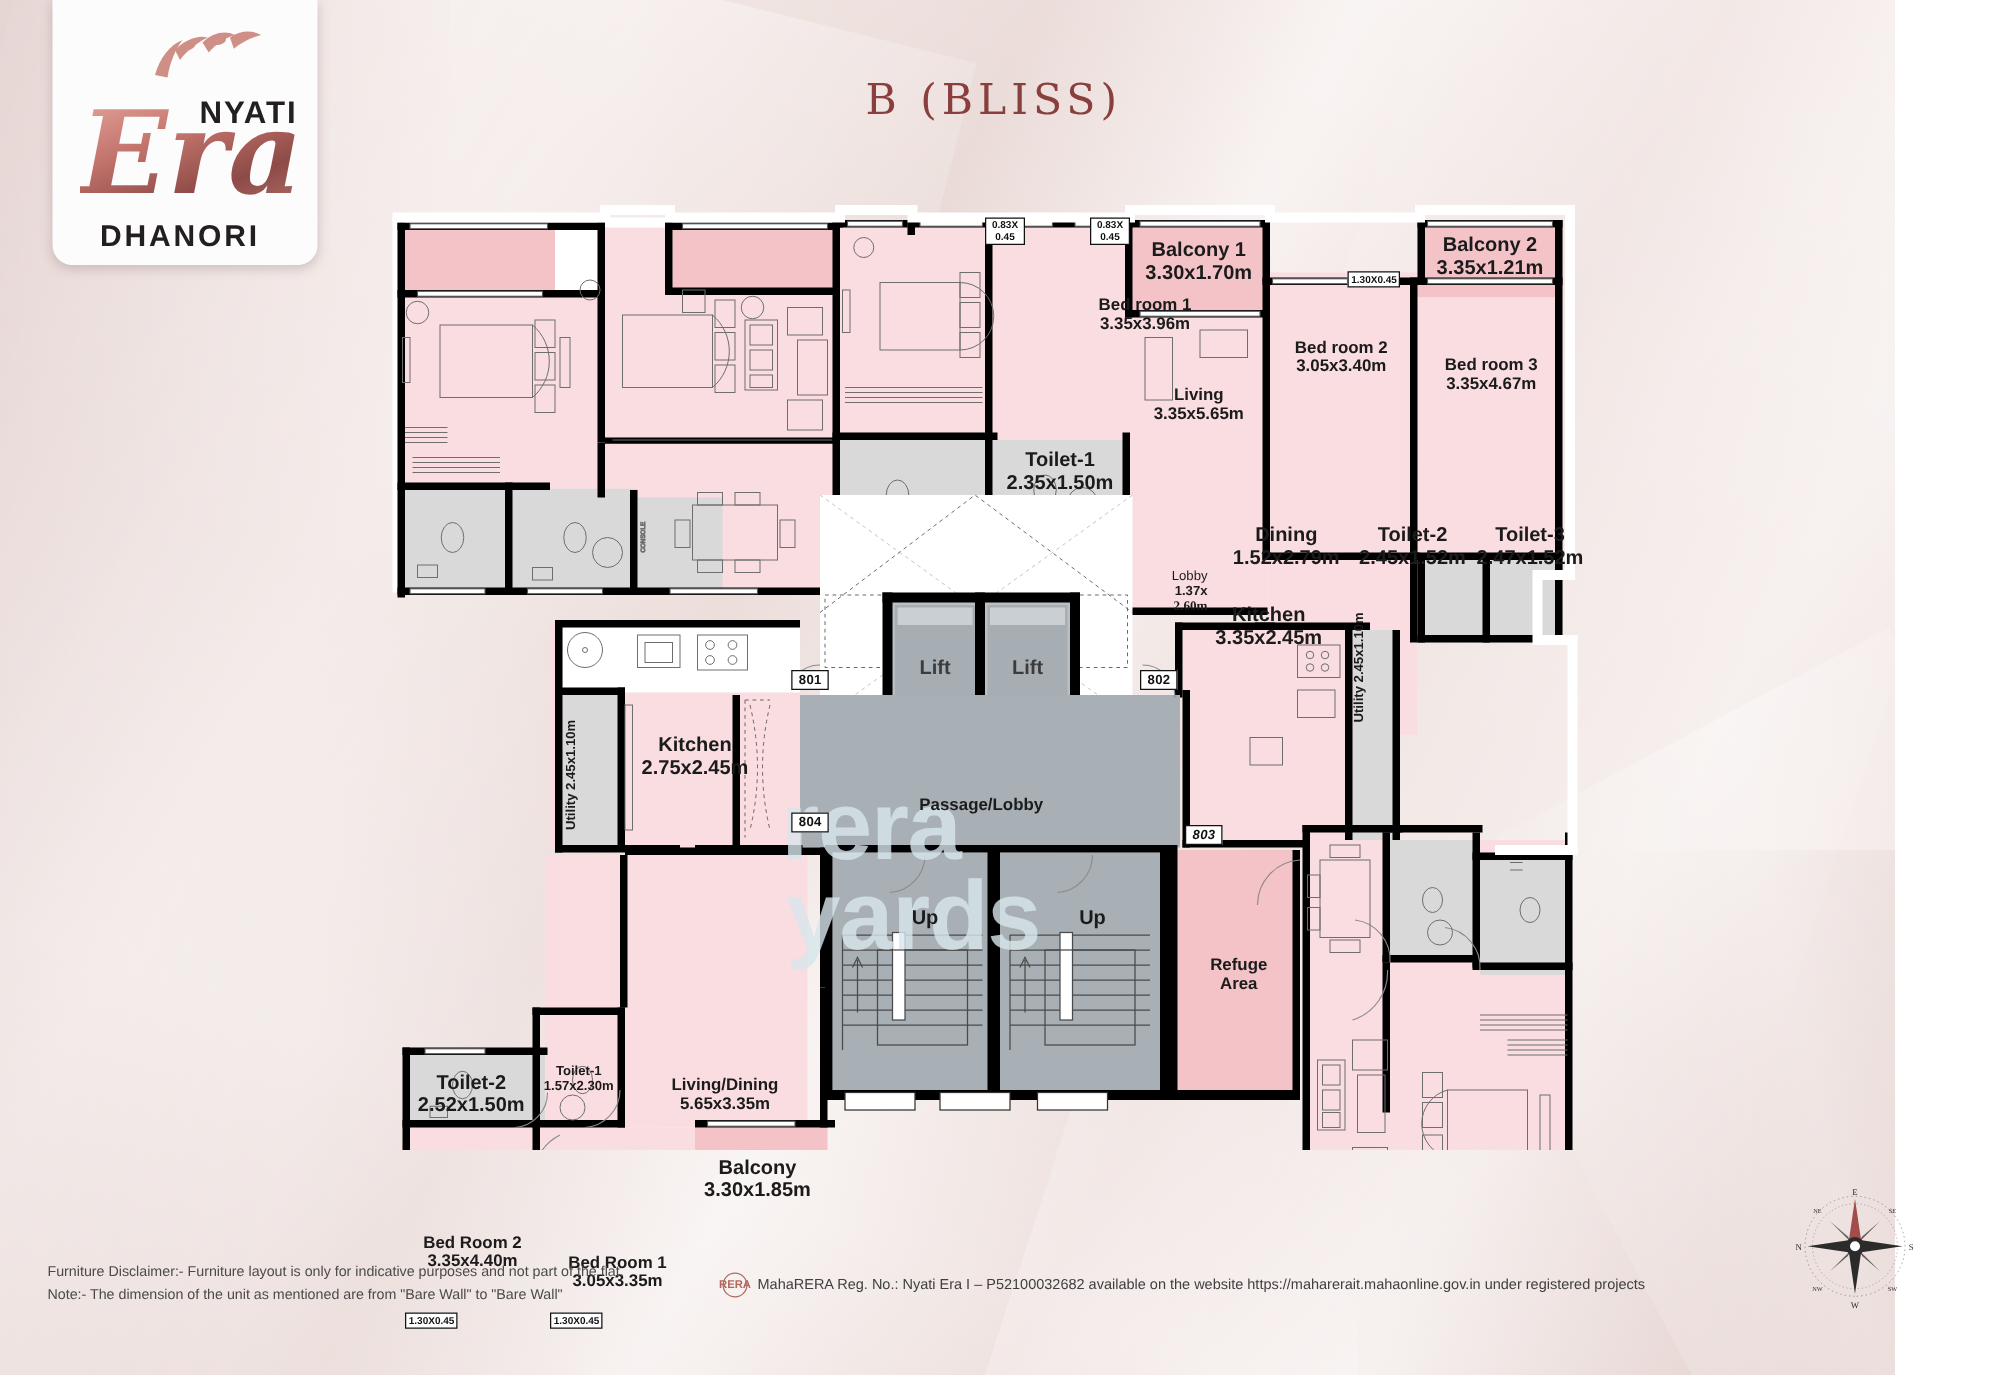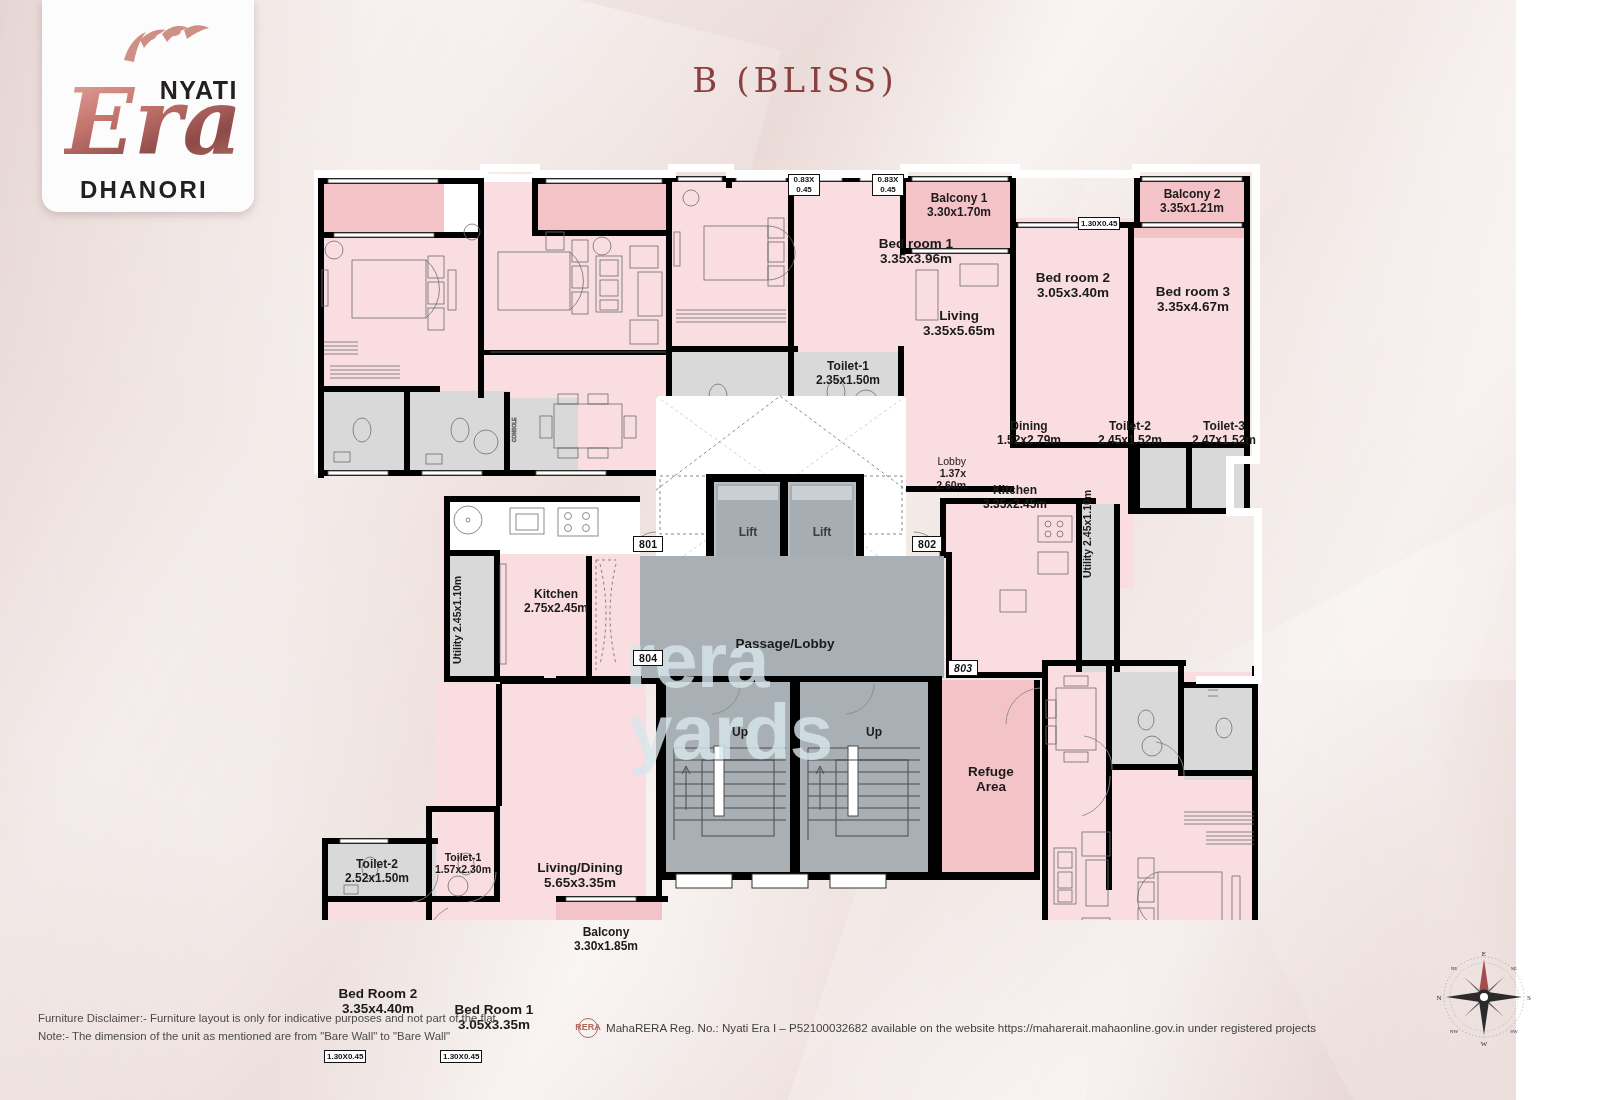--- a/index.html
+++ b/index.html
@@ -96,21 +96,21 @@
   }
   .wm .l2 { padding-left: 4px; }
 
   
   .rl {
     position: absolute; text-align: center; color: #1b1b1b;
     font-weight: bold; line-height: 1.14; pointer-events: none;
     font-family: "Liberation Sans", sans-serif;
   }
   .rl.big   { font-size: 13.5px; }
-  .rl.mid   { font-size: 12px; }
+  .rl.mid   { font-size: 16px; }
   .rl.small { font-size: 10.5px; }
   .rl.vert  { writing-mode: vertical-rl; transform: rotate(180deg); }
   .rl.light { font-weight: bold; color:#3c3c3c; }
 
   .unitno {
     position:absolute; background:#fff; border:1.6px solid #111;
     font-size: 10.5px; font-weight:bold; color:#111;
     padding: 1px 5px; line-height: 12px; letter-spacing:.3px;
   }
   .dimtag {
@@ -668,21 +668,21 @@
       <div>Balcony</div>
         <div>3.30x1.85m</div>
     </div>
 
     <div class="rl big" style="left:400px; top:476px; width:170px;">Passage/Lobby</div>
     <div class="rl mid light" style="left:418px; top:366px; width:60px;">Lift</div>
     <div class="rl mid light" style="left:492px; top:366px; width:60px;">Lift</div>
     <div class="rl small" style="left:610px; top:296px; width:56px; text-align:right; font-weight:normal;">
       <div style="font-weight:normal;">Lobby</div>
       <div style="font-weight:bold;">1.37x</div>
-      <div style="font-weight:bold;">2.60m</div>
+      <div style="font-weight:bold;font-family:Liberation Serif, serif;">2.60m</div>
     </div>
     <div class="rl mid" style="left:420px; top:566px; width:40px;">Up</div>
     <div class="rl mid" style="left:554px; top:566px; width:40px;">Up</div>
     <div class="rl big" style="left:646px; top:604px; width:90px;">
       <div>Refuge</div>
         <div>Area</div>
     </div>
 
     <div class="unitno" style="left:333px; top:376px;">801</div>
     <div class="unitno" style="left:612px; top:376px;">802</div>

